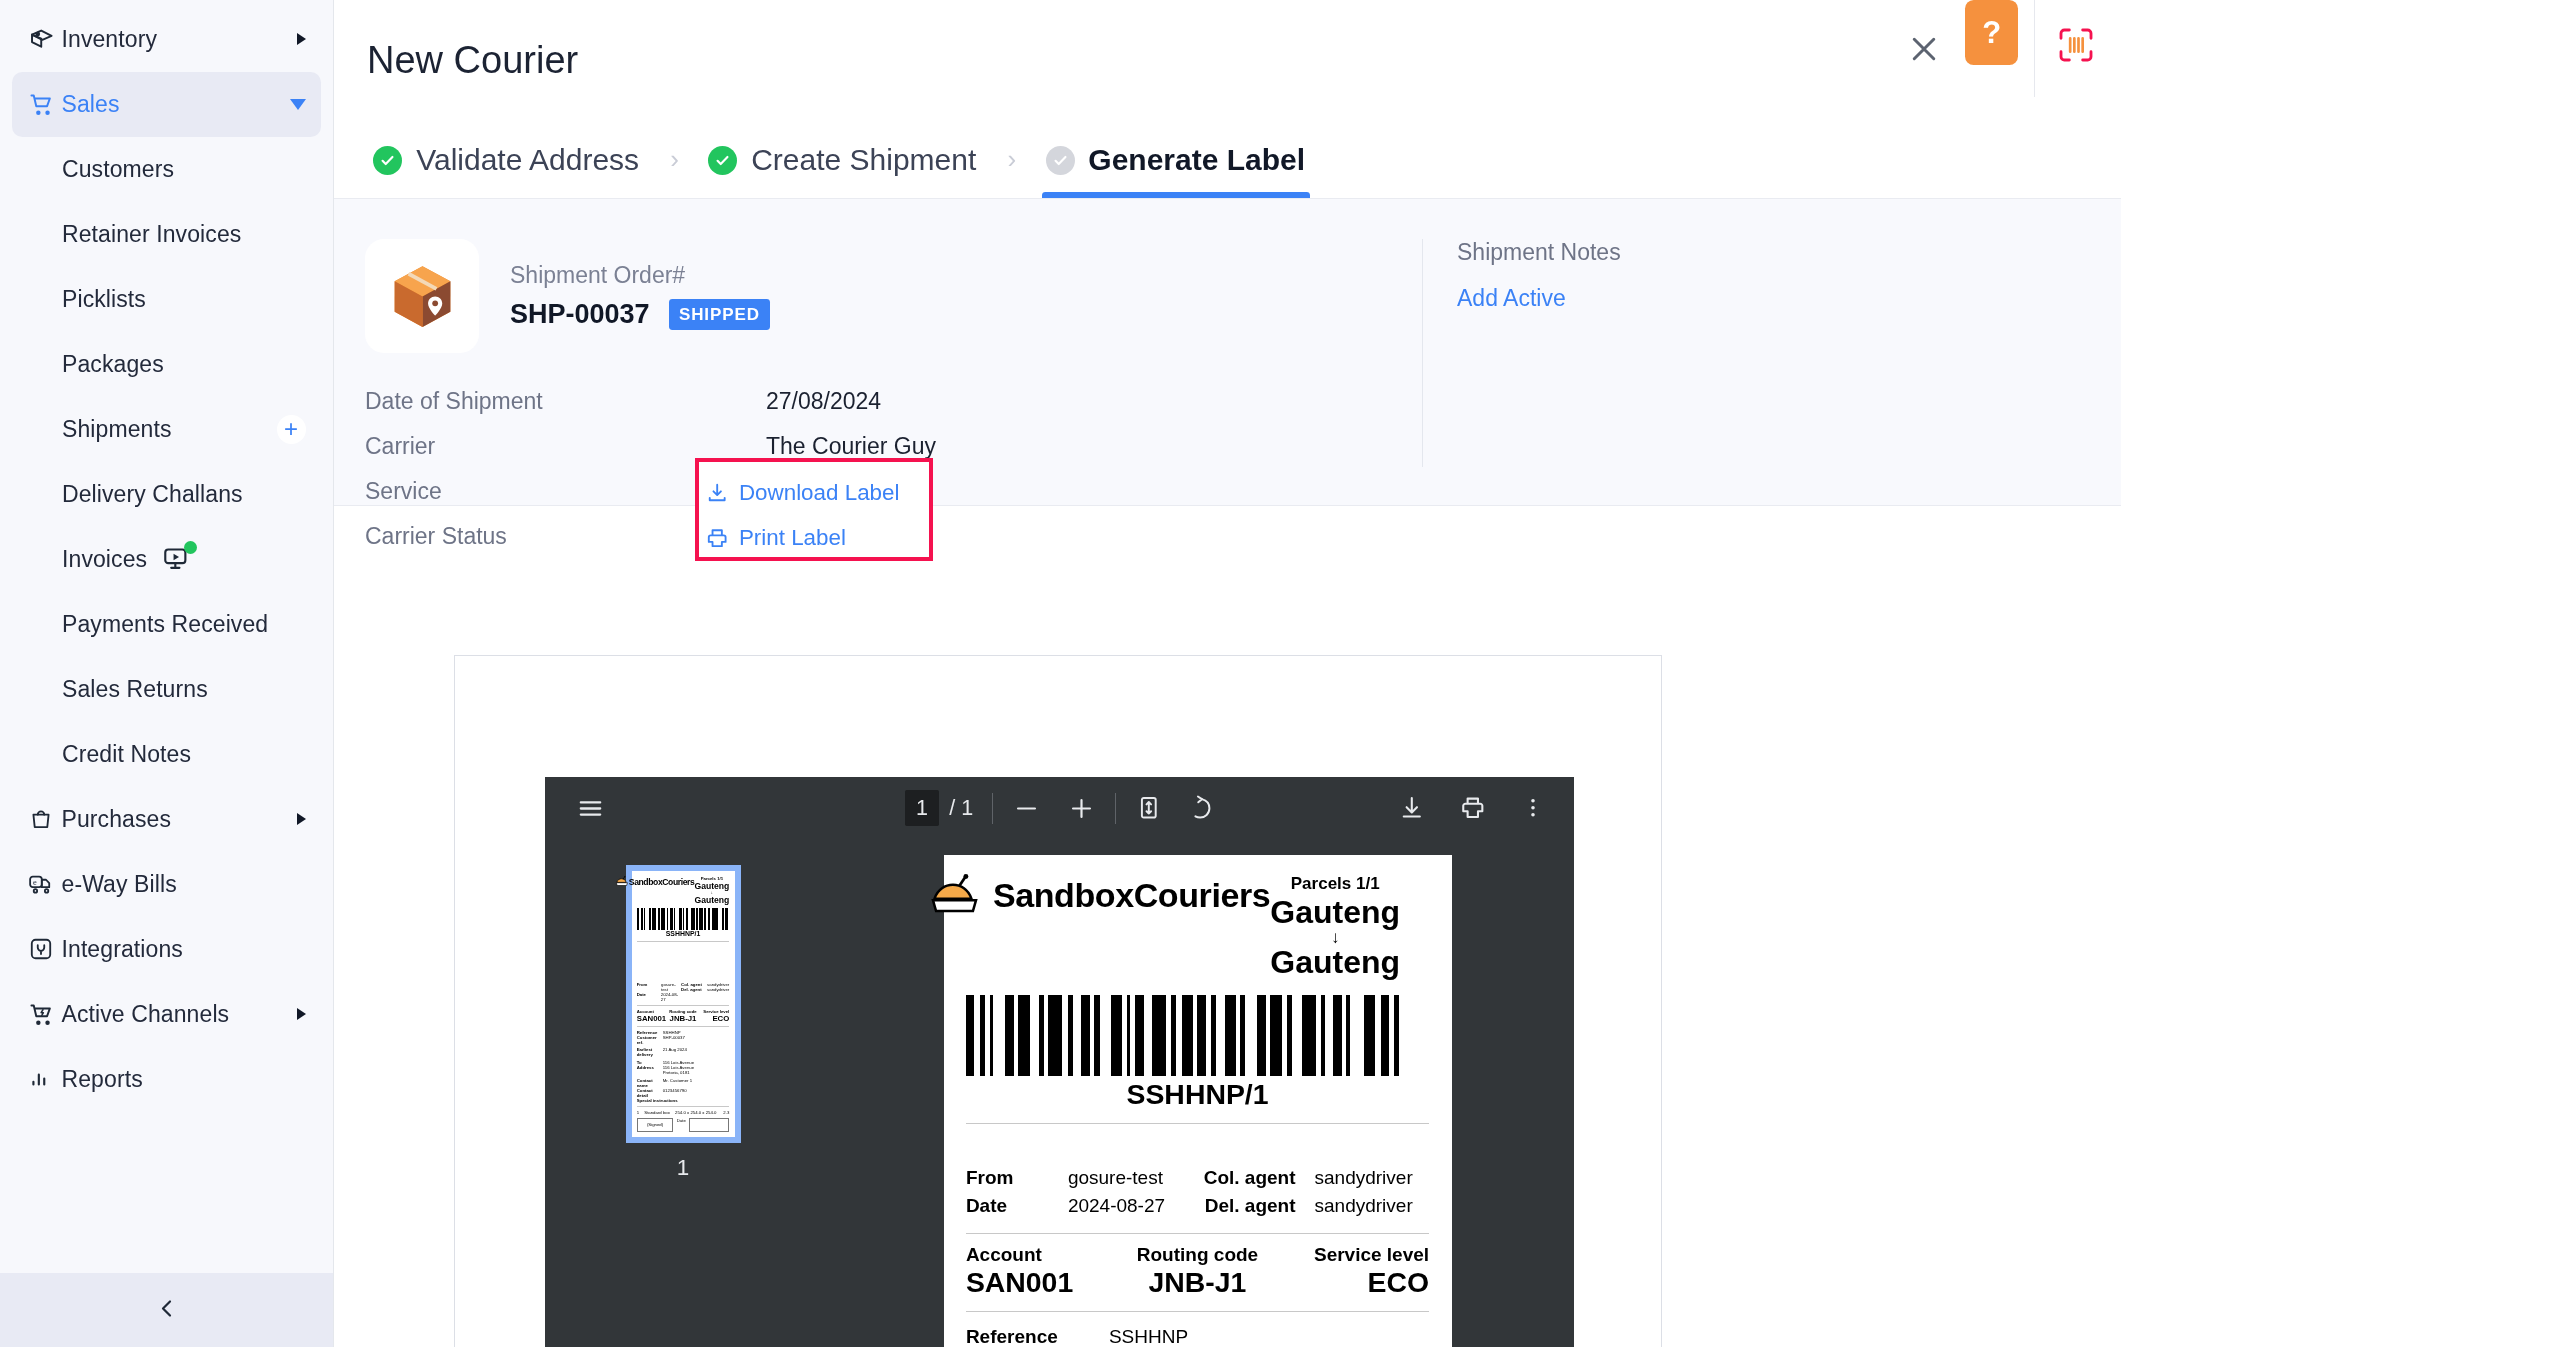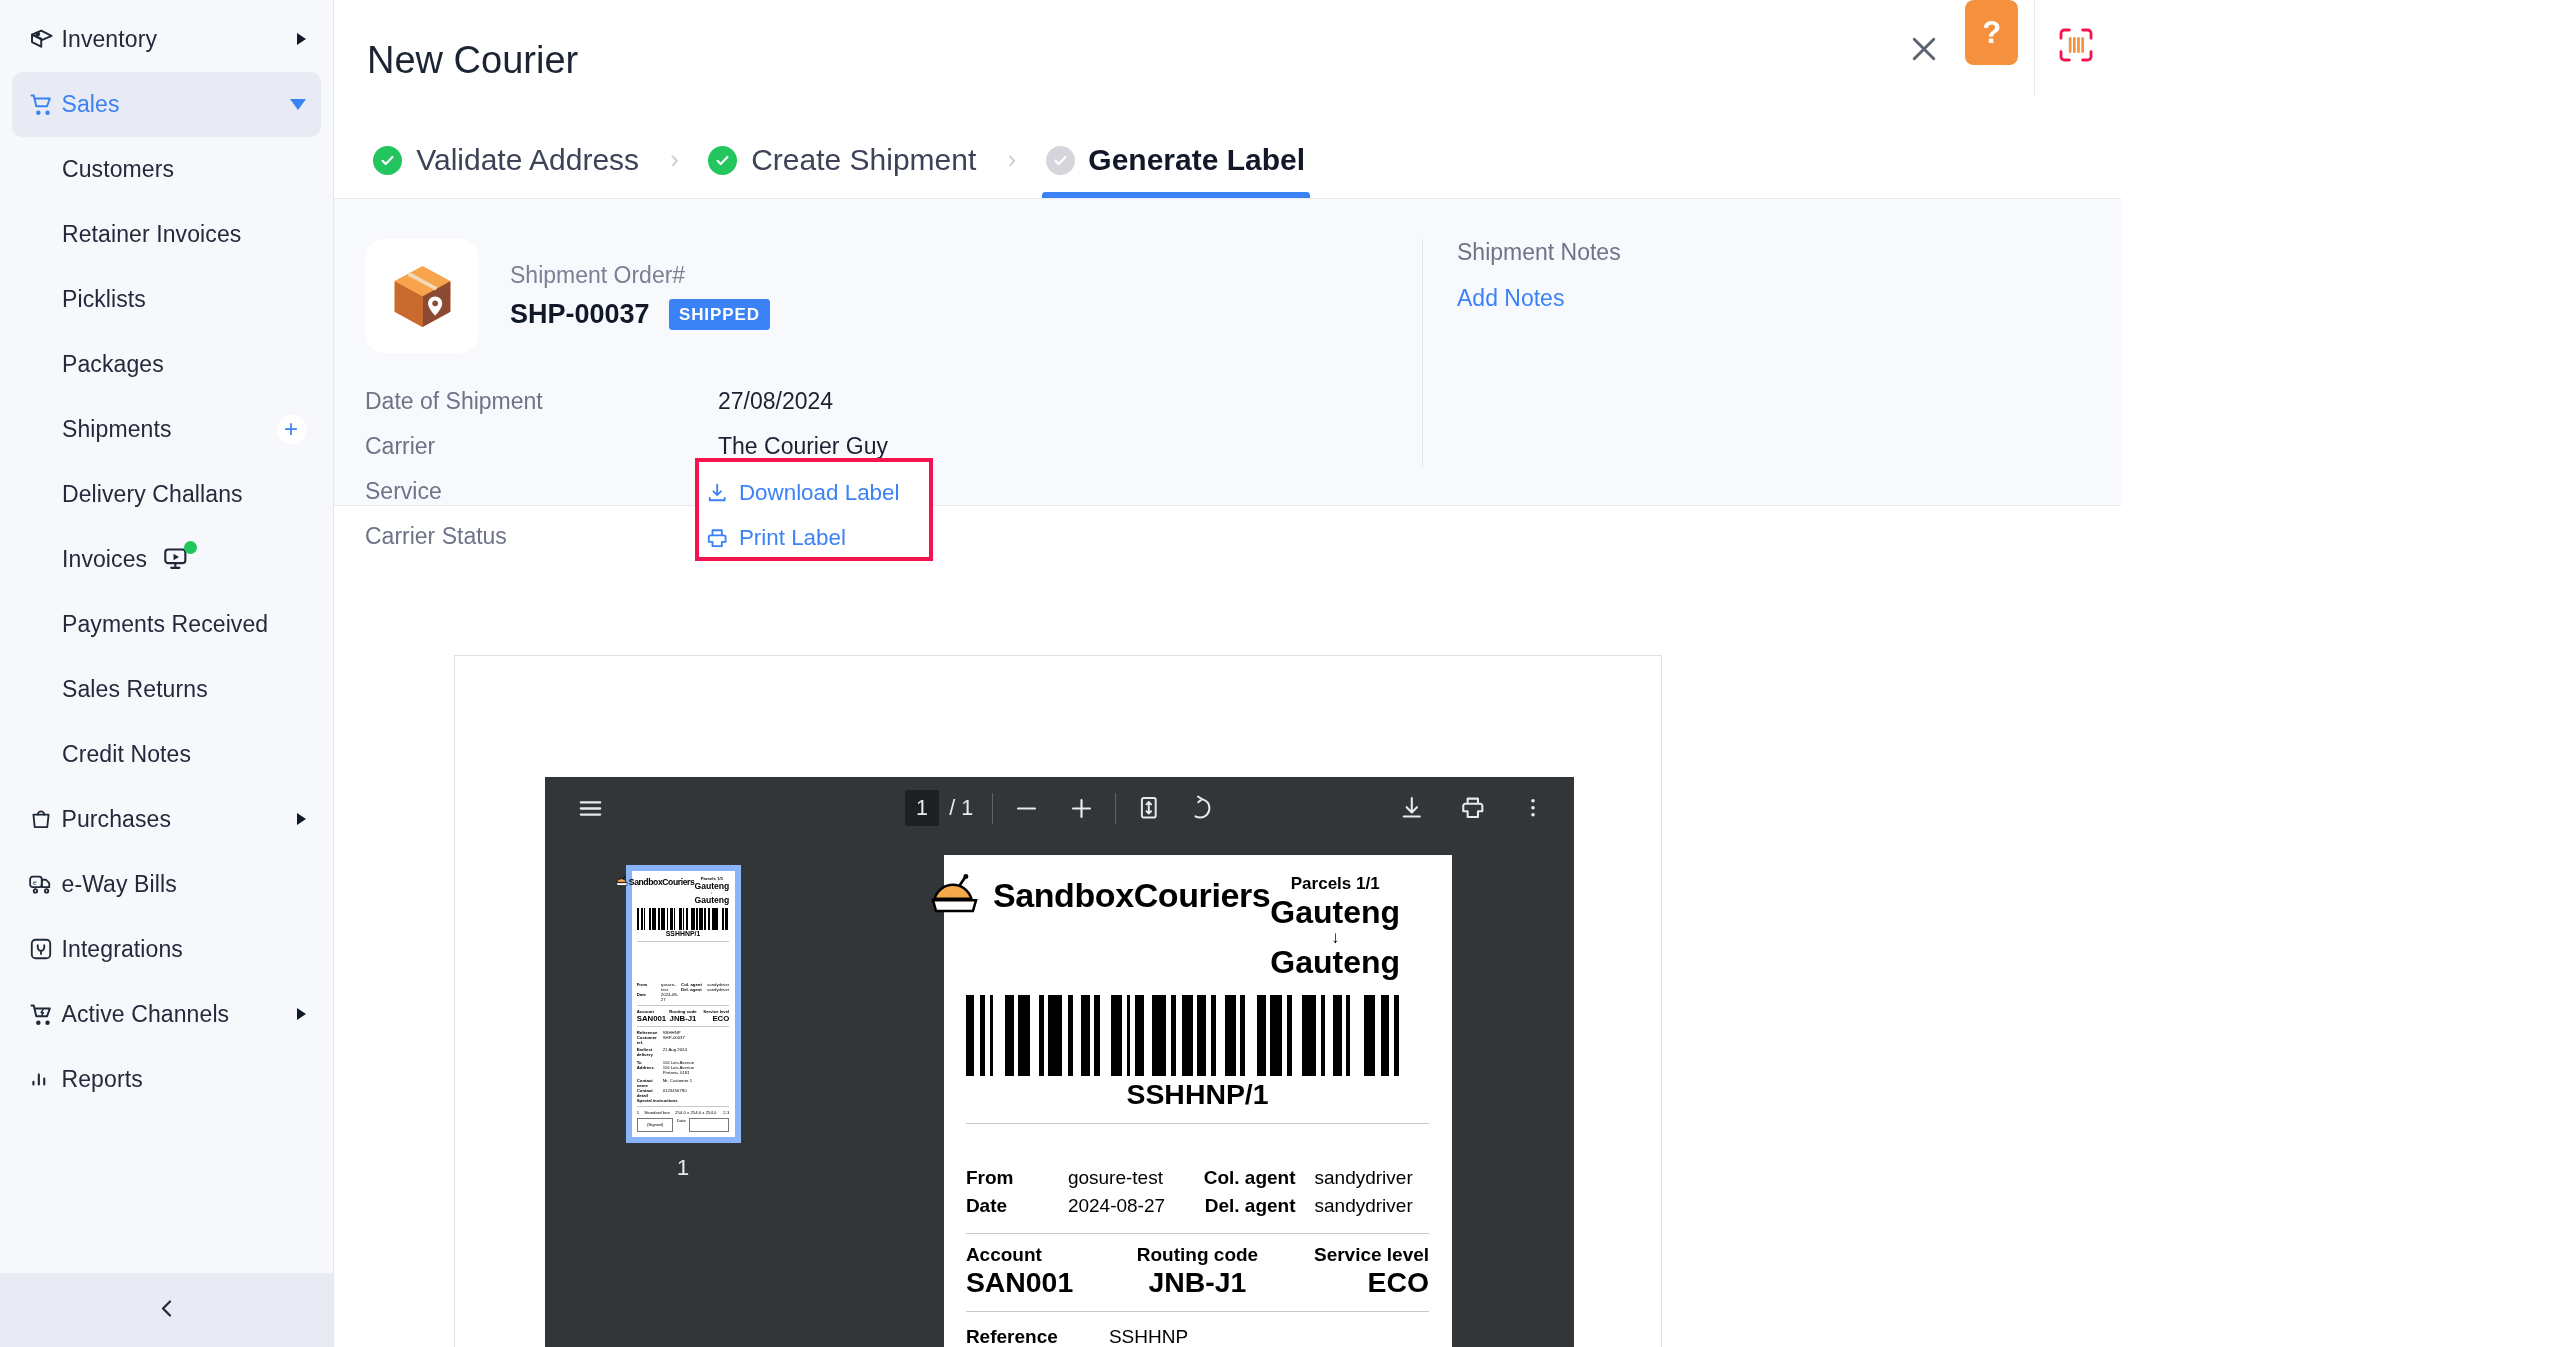--- a/index.html
+++ b/index.html
@@ -196,21 +196,21 @@
   .order-label { font-size: 23px; color: #7b8194; margin-bottom: 10.3px; }
   .order-id-row { display: flex; align-items: center; }
   .order-id { font-size: 27px; color: #111827; font-weight: 700; }
   .status-chip {
     margin-left: 19px;
     background: #3b82f6; color: #fff;
     font-size: 17px; letter-spacing: 0.9px; font-weight: 700;
     padding: 5.2px 10.3px; border-radius: 3.4px;
   }
   .kv { margin-top: 26px; }
-  .kv-row { display: flex; height: 45px; align-items: center; }
+  .kv-row { display: flex; height: 45px; align-items: center; gap: 48px; }
   .kv-k { width: 353px; font-size: 23px; color: #6e7487; }
   .kv-v { font-size: 23px; color: #1b2130; }
   .kv-v.link { color: #3b82f6; cursor: pointer; }
   .action-box {
     position: absolute;
     left: 361px; top: 219px;
     width: 238px; height: 103px;
     border: 4.3px solid #f5124f;
     background: #ffffff;
     padding: 8.6px 0 0 6.9px;
@@ -591,21 +591,21 @@
                 <path d="M7 9V3.5h10V9M5 9h14a2 2 0 0 1 2 2v5h-4v4.5H7V16H3v-5a2 2 0 0 1 2-2z"></path>
               </svg>
             </span>
             <span class="a-txt">Print Label</span>
           </div>
         </div>
       </div>
 
       <div class="detail-right">
         <div class="notes-title">Shipment Notes</div>
-        <div class="notes-link">Add Notes</div>
+        <div class="notes-link">Add Active</div>
       </div>
     </div>
 
     <div class="pdf-card">
       <div class="pdf-frame">
 
         <div class="pdf-toolbar">
           <span class="tb-ico tb-hamburger">
             <svg width="29" height="29" viewBox="0 0 24 24" fill="none" stroke="#e8eaed" stroke-width="1.9" stroke-linecap="round">
                 <path d="M4 7h16M4 12h16M4 17h16"></path>

